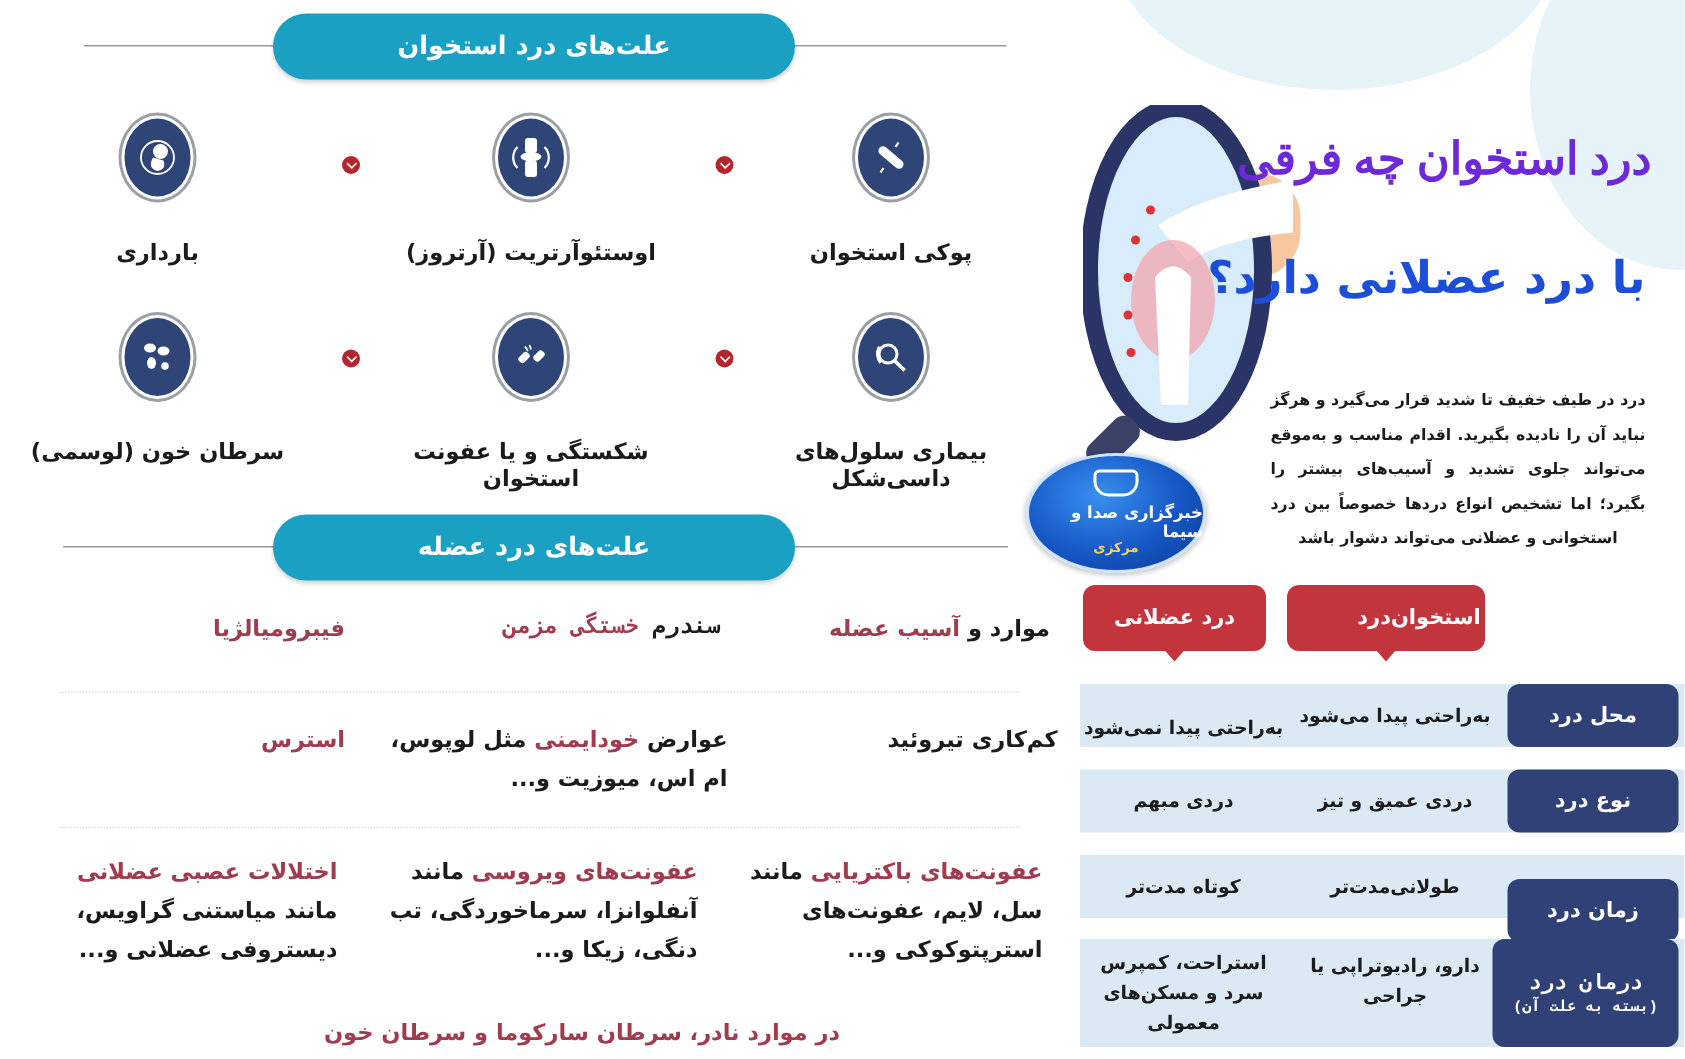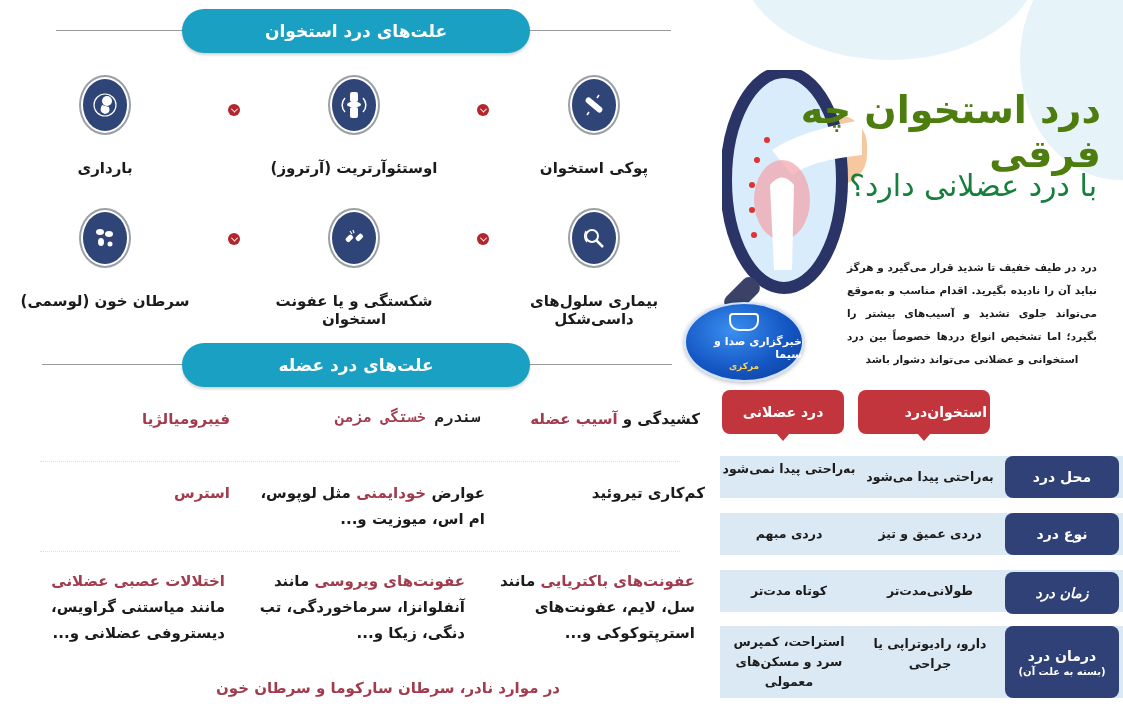--- a/index.html
+++ b/index.html
@@ -44,22 +44,22 @@
     transform: rotate(45deg) translate(-1px,-1px);
   }
 
   .muscle { position: absolute; width: 230px; direction: rtl; font-size: 15px; font-weight: bold; line-height: 26px; color: #1b1b1b; }
   .hl { color: #a23b4d; }
   .dotted-sep { position: absolute; left: 40px; width: 640px; border-top: 1px dotted #e0e0e0; }
 
   
   #right { position: absolute; left: 720px; top: 0; width: 403px; height: 706px; background: #fff; overflow: hidden; }
   .blob { position: absolute; border-radius: 50%; background: #e6f4f9; }
-  .title1 { position: absolute; right: 22px; top: 88px; font-size: 38px; font-weight: bold; color: #4d7c0f; direction: rtl; }
-  .title2 { position: absolute; right: 26px; top: 168px; font-size: 30px; font-weight: normal; color: #15803d; direction: rtl; }
+  .title1 { position: absolute; right: 22px; top: 88px; font-size: 30px; font-weight: bold; color: #6d28d9; direction: rtl; font-family: Liberation Serif, serif; }
+  .title2 { position: absolute; right: 26px; top: 168px; font-size: 30px; font-weight: bold; color: #1d4ed8; direction: rtl; }
   .intro { position: absolute; right: 26px; top: 256px; width: 250px; font-size: 10.5px; font-weight: bold; line-height: 23px; direction: rtl; text-align: justify; text-align-last: center; color: #1b1b1b; }
 
   .col-head {
     position: absolute; top: 390px; height: 44px; background: #c2353c; color: #fff;
     border-radius: 8px; font-weight: bold; font-size: 14px; display: flex; align-items: center; justify-content: center;
   }
   .col-head::after {
     content: ""; position: absolute; bottom: -7px; left: 50%; margin-left: -7px;
     border-left: 7px solid transparent; border-right: 7px solid transparent; border-top: 8px solid #c2353c;
   }
@@ -168,21 +168,21 @@
             <circle cx="18" cy="19" r="2.5" fill="#fff"></circle>
           </svg>
     </div>
       </div>
     <div class="cause-label">سرطان خون (لوسمی)</div>
   </div>
 
   <div class="section-line" style="left:42px; top:364px; width:630px;"></div>
   <div class="pill rtl" style="left:182px; top:343px; width:348px;">علت‌های درد عضله</div>
 
-  <div class="muscle" style="left:470px; top:406px;"><span>کشیدگی و </span><span class="hl">آسیب عضله</span></div>
+  <div class="muscle" style="left:470px; top:406px;"><span>موارد و </span><span class="hl">آسیب عضله</span></div>
   <div class="muscle" style="left:250px; top:406px;font-family:Liberation Mono, monospace;"><span>سندرم </span><span class="hl">خستگی مزمن</span></div>
   <div class="muscle" style="left:0px; top:406px;"><span class="hl">فیبرومیالژیا</span></div>
 
   <div class="dotted-sep" style="top:461px;"></div>
 
   <div class="muscle" style="left:475px; top:480px;"><span>کم‌کاری تیروئید</span></div>
   <div class="muscle" style="left:245px; top:480px; width:240px;"><span>عوارض </span><span class="hl">خودایمنی</span><span> مثل لوپوس، ام اس، میوزیت و...</span></div>
   <div class="muscle" style="left:0px; top:480px;"><span class="hl">استرس</span></div>
 
   <div class="dotted-sep" style="top:551px;"></div>
@@ -217,34 +217,34 @@
   <div class="title1">درد استخوان چه فرقی</div>
   <div class="title2">با درد عضلانی دارد؟</div>
   <div class="intro">درد در طیف خفیف تا شدید قرار می‌گیرد و هرگز نباید آن را نادیده بگیرید. اقدام مناسب و به‌موقع می‌تواند جلوی تشدید و آسیب‌های بیشتر را بگیرد؛ اما تشخیص انواع دردها خصوصاً بین درد استخوانی و عضلانی می‌تواند دشوار باشد</div>
 
   <div class="col-head rtl" style="left:138px; width:132px;padding-left:44px;">استخوان‌درد</div>
   <div class="col-head rtl" style="left:2px; width:122px;">درد عضلانی</div>
 
   <div class="trow" style="top:456px; height:42px;">
     <div class="trow-label rtl" style="top:0; width:114px; height:42px;">محل درد</div>
     <div class="cell" style="left:140px; width:140px; top:0; height:42px;">به‌راحتی پیدا می‌شود</div>
-    <div class="cell" style="left:0; width:138px; top:0; height:26px;">به‌راحتی پیدا نمی‌شود</div>
+    <div class="cell" style="left:0; width:138px; top:16px; height:26px;">به‌راحتی پیدا نمی‌شود</div>
   </div>
   <div class="trow" style="top:513px; height:42px;">
     <div class="trow-label rtl" style="top:0; width:114px; height:42px;">نوع درد</div>
     <div class="cell" style="left:140px; width:140px; top:0; height:42px;">دردی عمیق و تیز</div>
     <div class="cell" style="left:0; width:138px; top:0; height:42px;">دردی مبهم</div>
   </div>
   <div class="trow" style="top:570px; height:42px;">
-    <div class="trow-label rtl" style="top:2px; width:114px; height:42px;font-style:italic;">زمان درد</div>
+    <div class="trow-label rtl" style="top:16px; width:114px; height:42px;">زمان درد</div>
     <div class="cell" style="left:140px; width:140px; top:0; height:42px;">طولانی‌مدت‌تر</div>
     <div class="cell" style="left:0; width:138px; top:0; height:42px;">کوتاه مدت‌تر</div>
   </div>
   <div class="trow" style="top:626px; height:72px;">
-    <div class="trow-label rtl" style="top:0; width:114px; height:72px;">
+    <div class="trow-label rtl" style="top:0; width:124px; height:72px;font-family:Liberation Mono, monospace;">
       <span>درمان درد</span>
       <small>(بسته به علت آن)</small>
     </div>
     <div class="cell" style="left:140px; width:140px; top:8px; height:40px;">دارو، رادیوتراپی یا جراحی</div>
     <div class="cell" style="left:0; width:138px; top:0; height:72px;">استراحت، کمپرس سرد و مسکن‌های معمولی</div>
   </div>
 </div>
 
 <div class="logo">
   <div class="logo-emblem"></div>

